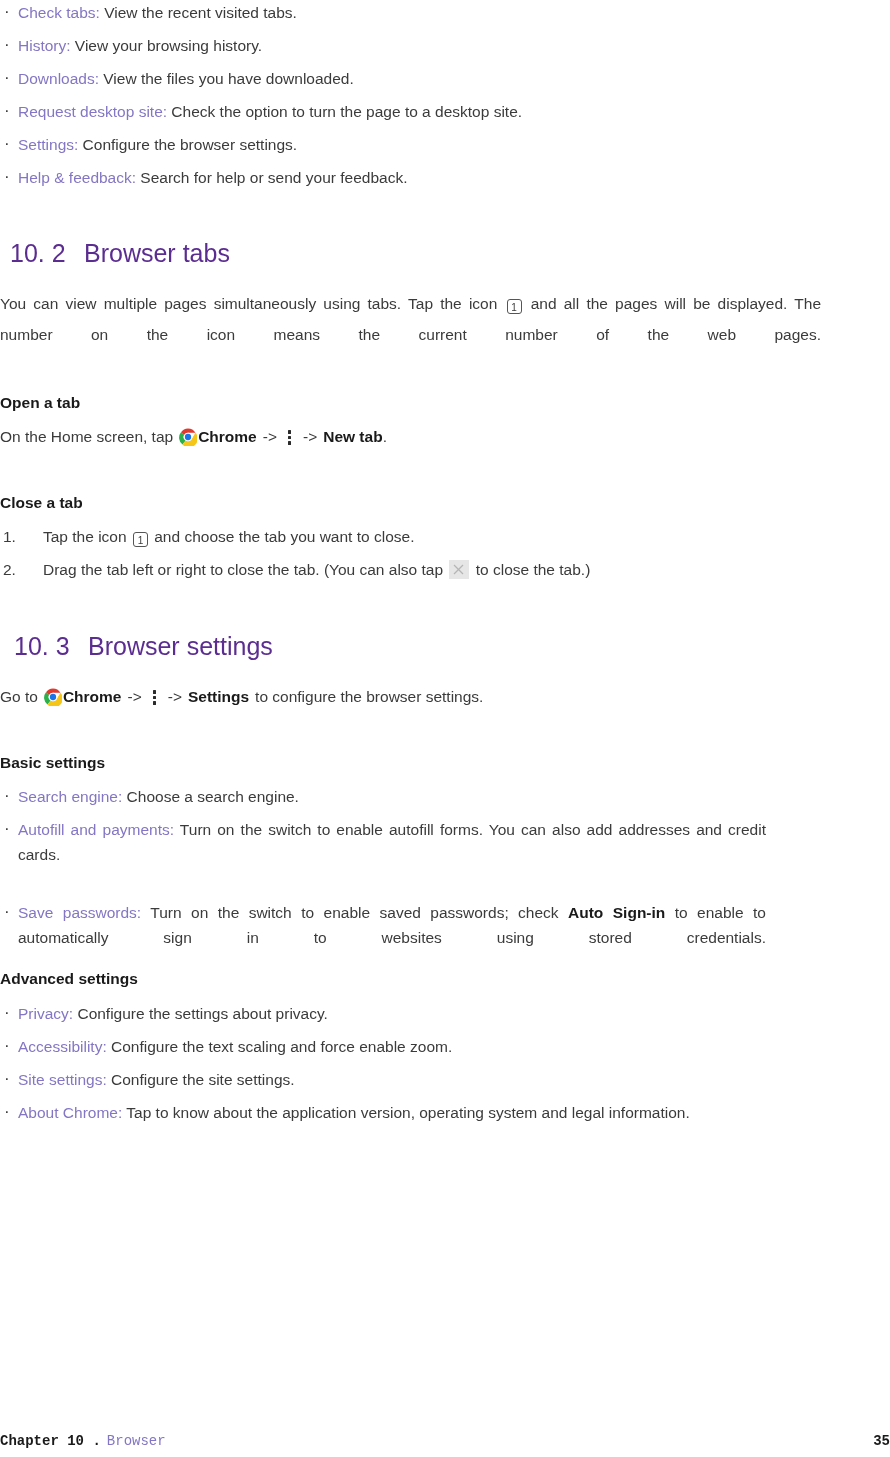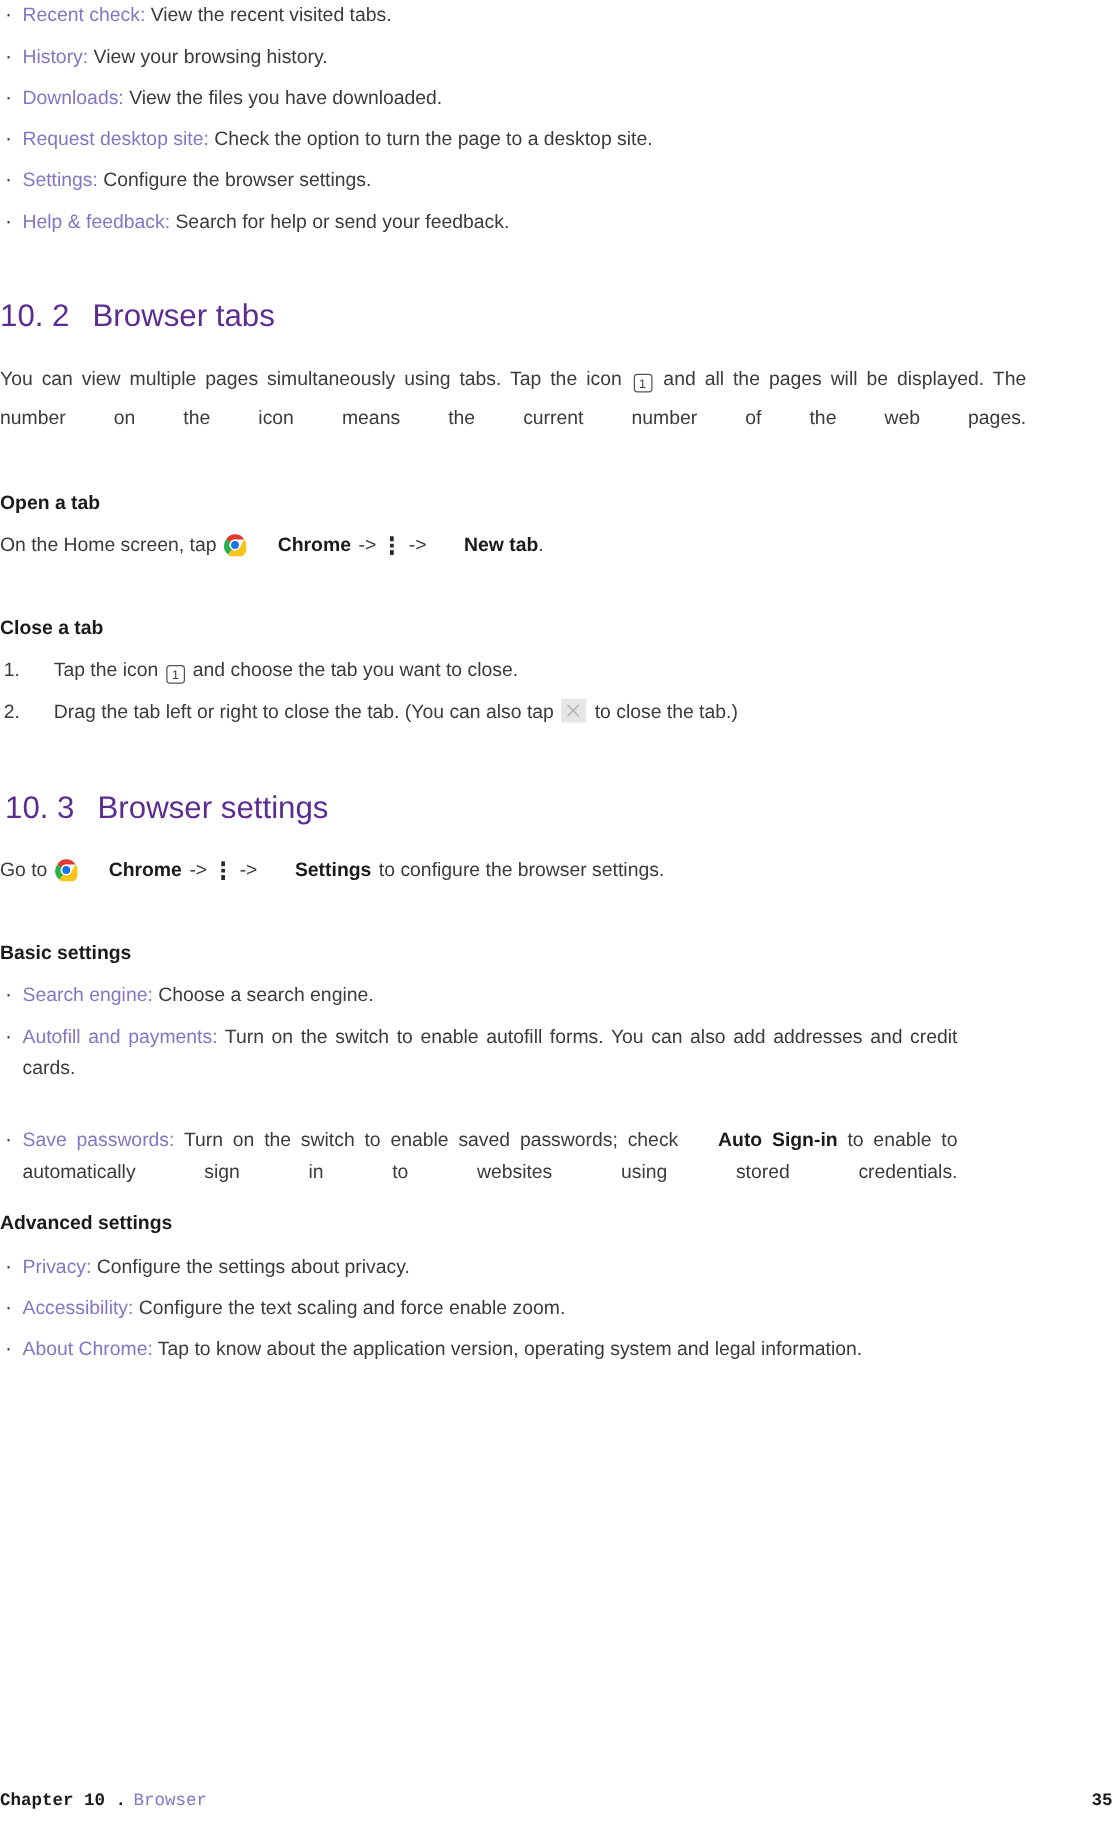--- a/index.html
+++ b/index.html
@@ -70,20 +70,21 @@
   }
 
   
   .section-heading {
     color: #5c2d91;
     font-size: 25px;
     line-height: 30px;
     font-weight: normal;
     margin: 0;
     white-space: nowrap;
+    padding-left: 10px;
   }
   .section-heading .num {
     display: inline-block;
     width: 74px;
   }
 
   .sub-heading {
     font-size: 15.5px;
     font-weight: bold;
     color: #1a1a1a;
@@ -108,21 +109,20 @@
     font-size: 15.5px;
     line-height: 26px;
     color: #3b3b3b;
     margin: 0;
     white-space: nowrap;
   }
 
   b, .bold {
     font-weight: bold;
     color: #1a1a1a;
-    padding-left: 24px;
   }
 
   
   .num-list {
     list-style: none;
     margin: 0;
     padding: 0;
   }
   .num-item {
     position: relative;
@@ -226,21 +226,21 @@
   .sp { display: inline-block; width: 6px; }
 </style>
 </head>
 <body>
 
 <div class="page">
   <div class="content">
 
     <ul class="bullet-list" style="position:absolute; left:0; top:0; width:890px;">
       <li class="bullet-item">
-        <span class="lnk">Recent check:</span><span> View the recent visited tabs.</span>
+        <span class="lnk">Check tabs:</span><span> View the recent visited tabs.</span>
       </li>
       <li class="bullet-item">
         <span class="lnk">History:</span><span> View your browsing history.</span>
       </li>
       <li class="bullet-item">
         <span class="lnk">Downloads:</span><span> View the files you have downloaded.</span>
       </li>
       <li class="bullet-item">
         <span class="lnk">Request desktop site:</span><span> Check the option to turn the page to a desktop site.</span>
       </li>
@@ -331,20 +331,23 @@
     <h3 class="sub-heading" style="position:absolute; left:0; top:968px;">Advanced settings</h3>
 
     <ul class="bullet-list" style="position:absolute; left:0; top:1001px; width:890px;">
       <li class="bullet-item">
         <span class="lnk">Privacy:</span><span> Configure the settings about privacy.</span>
       </li>
       <li class="bullet-item">
         <span class="lnk">Accessibility:</span><span> Configure the text scaling and force enable zoom.</span>
       </li>
       <li class="bullet-item">
+        <span class="lnk">Site settings:</span><span> Configure the site settings.</span>
+      </li>
+      <li class="bullet-item">
         <span class="lnk">About Chrome:</span><span> Tap to know about the application version, operating system and legal information.</span>
       </li>
     </ul>
 
   </div>
 
   <div class="footer">
     <div class="footer-left">
       <span>Chapter 10 .</span><span class="chap-name">Browser</span>
     </div>

